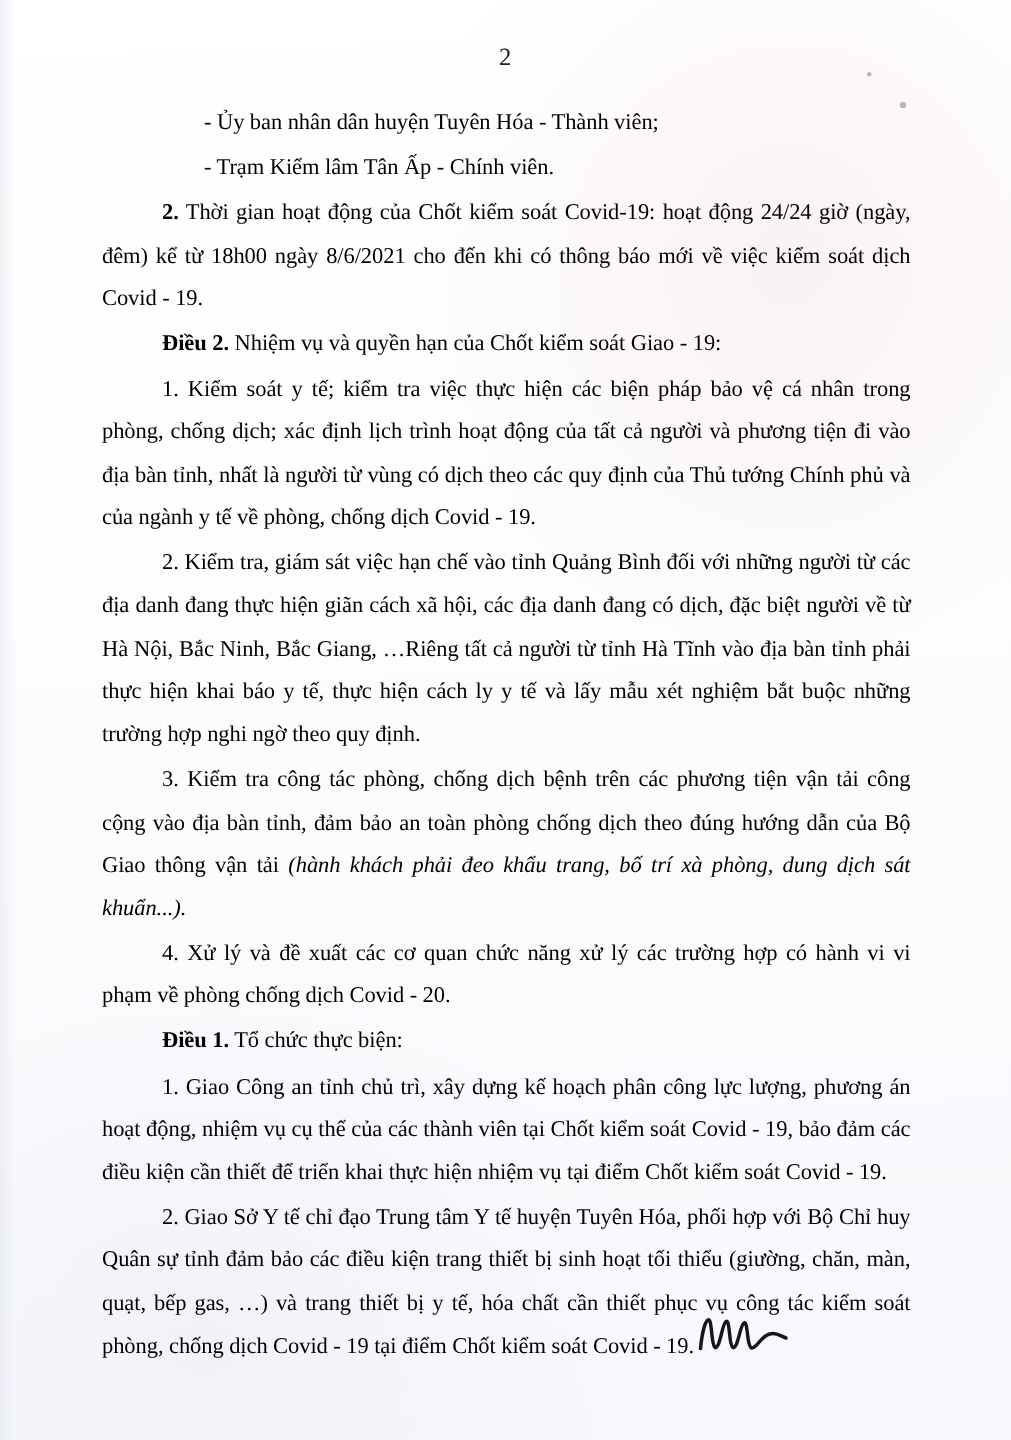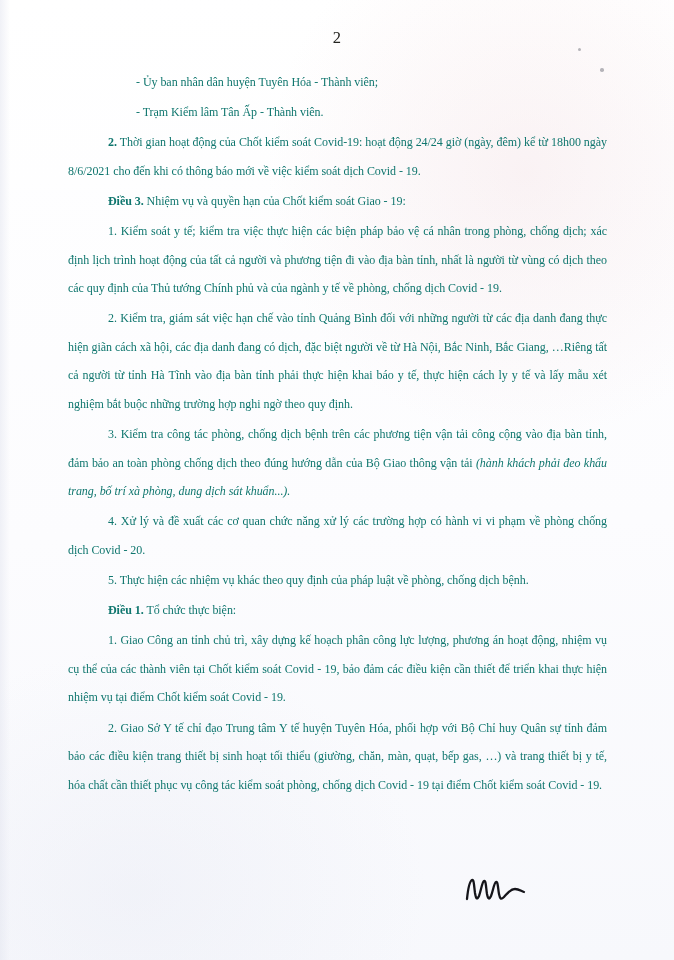--- a/index.html
+++ b/index.html
@@ -46,25 +46,25 @@
 
   .body-text {
     position: absolute;
     top: 68px;
     left: 68px;
     width: 539px;
   }
 
   p.para {
     margin: 0 0 1.5px 0;
-    font-size: 12px;
+    font-size: 15px;
     line-height: 28.6px;
     text-align: justify;
     text-justify: inter-word;
-    color: #0f766e;
+    color: #000000;
     letter-spacing: -0.05px;
   }
 
   p.indent {
     text-indent: 40px;
   }
 
   p.list-line {
     text-align: left;
     text-indent: 68px;
@@ -111,35 +111,34 @@
 
   <div class="paper-wash"></div>
   <div class="edge-shade"></div>
 
   <div class="page-number">2</div>
 
   <div class="body-text">
 
     <p class="para list-line">- Ủy ban nhân dân huyện Tuyên Hóa - Thành viên;</p>
 
-    <p class="para list-line">- Trạm Kiểm lâm Tân Ấp - Thành viên.</p>
+    <p class="para list-line">- Trạm Kiểm lâm Tân Ấp - Chính viên.</p>
 
     <p class="para indent"><span class="bold">2.</span><span> Thời gian hoạt động của Chốt kiểm soát Covid-19: hoạt động 24/24 giờ (ngày, đêm) kể từ 18h00 ngày 8/6/2021 cho đến khi có thông báo mới về việc kiểm soát dịch Covid - 19.</span></p>
 
-    <p class="para indent"><span class="bold">Điều 3.</span><span> Nhiệm vụ và quyền hạn của Chốt kiểm soát Giao - 19:</span></p>
+    <p class="para indent"><span class="bold">Điều 2.</span><span> Nhiệm vụ và quyền hạn của Chốt kiểm soát Giao - 19:</span></p>
 
     <p class="para indent">1. Kiểm soát y tế; kiểm tra việc thực hiện các biện pháp bảo vệ cá nhân trong phòng, chống dịch; xác định lịch trình hoạt động của tất cả người và phương tiện đi vào địa bàn tỉnh, nhất là người từ vùng có dịch theo các quy định của Thủ tướng Chính phủ và của ngành y tế về phòng, chống dịch Covid - 19.</p>
 
     <p class="para indent">2. Kiểm tra, giám sát việc hạn chế vào tỉnh Quảng Bình đối với những người từ các địa danh đang thực hiện giãn cách xã hội, các địa danh đang có dịch, đặc biệt người về từ Hà Nội, Bắc Ninh, Bắc Giang, …Riêng tất cả người từ tỉnh Hà Tĩnh vào địa bàn tỉnh phải thực hiện khai báo y tế, thực hiện cách ly y tế và lấy mẫu xét nghiệm bắt buộc những trường hợp nghi ngờ theo quy định.</p>
 
     <p class="para indent"><span>3. Kiểm tra công tác phòng, chống dịch bệnh trên các phương tiện vận tải công cộng vào địa bàn tỉnh, đảm bảo an toàn phòng chống dịch theo đúng hướng dẫn của Bộ Giao thông vận tải </span><span class="ital">(hành khách phải đeo khẩu trang, bố trí xà phòng, dung dịch sát khuẩn...).</span></p>
 
     <p class="para indent">4. Xử lý và đề xuất các cơ quan chức năng xử lý các trường hợp có hành vi vi phạm về phòng chống dịch Covid - 20.</p>
 
-    <p class="para indent">5. Thực hiện các nhiệm vụ khác theo quy định của pháp luật về phòng, chống dịch bệnh.</p>
 
     <p class="para indent"><span class="bold">Điều 1.</span><span> Tổ chức thực biện:</span></p>
 
     <p class="para indent">1. Giao Công an tỉnh chủ trì, xây dựng kế hoạch phân công lực lượng, phương án hoạt động, nhiệm vụ cụ thể của các thành viên tại Chốt kiểm soát Covid - 19, bảo đảm các điều kiện cần thiết để triển khai thực hiện nhiệm vụ tại điểm Chốt kiểm soát Covid - 19.</p>
 
     <p class="para indent">2. Giao Sở Y tế chỉ đạo Trung tâm Y tế huyện Tuyên Hóa, phối hợp với Bộ Chỉ huy Quân sự tỉnh đảm bảo các điều kiện trang thiết bị sinh hoạt tối thiểu (giường, chăn, màn, quạt, bếp gas, …) và trang thiết bị y tế, hóa chất cần thiết phục vụ công tác kiểm soát phòng, chống dịch Covid - 19 tại điểm Chốt kiểm soát Covid - 19.</p>
 
   </div>
 
   <svg class="signature" viewBox="0 0 70 34">

